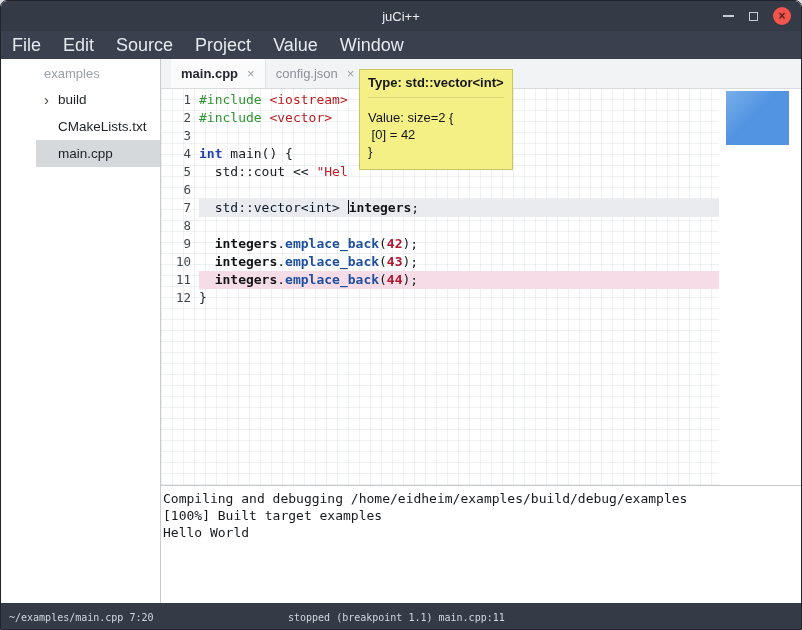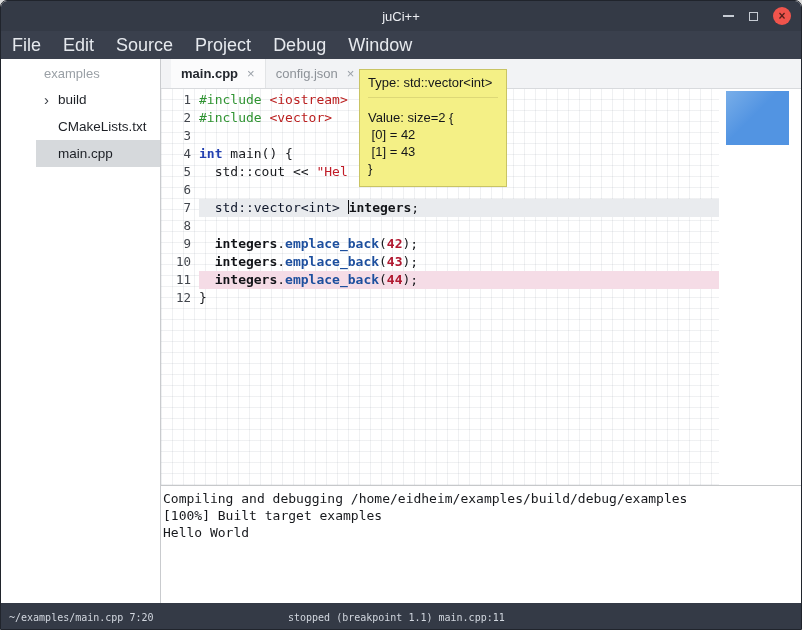--- a/index.html
+++ b/index.html
@@ -69,21 +69,21 @@
 
   
   .statusbar{height:28px;background:#343a46;color:#d2d7df;font-family:"DejaVu Sans Mono",monospace;
              font-size:10px;position:relative;display:flex;align-items:center;}
   .status-left{position:absolute;left:8px;}
   .status-center{position:absolute;left:287px;}
 
   
   .tooltip{position:absolute;left:358px;top:68px;min-width:148px;background:#f4f086;border:1px solid #c9c464;
            z-index:9;font-size:13px;color:#14161a;padding:5px 8px 9px;box-sizing:border-box;}
-  .tooltip-title{white-space:nowrap;padding-bottom:7px;border-bottom:1px solid #ddd877;margin-bottom:11px;}
+  .tooltip-title{white-space:nowrap;padding-bottom:7px;border-bottom:1px solid #ddd877;margin-bottom:11px;font-weight:bold;}
   .tooltip-line{height:17px;line-height:17px;white-space:pre;}
 </style>
 </head>
 <body>
 
 <div class="window">
 
   <div class="titlebar">
     <span class="title">juCi++</span>
     <div class="win-controls">
@@ -97,21 +97,21 @@
         <span class="ic-close">×</span>
       </div>
     </div>
   </div>
 
   <div class="menubar">
       <div class="menu-item">File</div>
       <div class="menu-item">Edit</div>
       <div class="menu-item">Source</div>
       <div class="menu-item">Project</div>
-      <div class="menu-item">Debug</div>
+      <div class="menu-item">Value</div>
       <div class="menu-item">Window</div>
     </div>
 
   <div class="main">
     <div class="sidebar">
       <div class="sidebar-header">examples</div>
       <div class="tree">
           <div class="tree-item">
             <span class="chevron">›</span>
             <span>build</span>
@@ -206,18 +206,17 @@
   <div class="statusbar">
     <span class="status-left">~/examples/main.cpp 7:20</span>
     <span class="status-center">stopped (breakpoint 1.1) main.cpp:11</span>
   </div>
 
   <div class="tooltip">
     <div class="tooltip-title">Type: std::vector&lt;int&gt;</div>
     <div class="tooltip-body">
         <div class="tooltip-line">Value: size=2 {</div>
         <div class="tooltip-line"> [0] = 42</div>
-        <div class="tooltip-line"> [1] = 43</div>
         <div class="tooltip-line">}</div>
       </div>
   </div>
 
 </div>
 
 </body></html>

